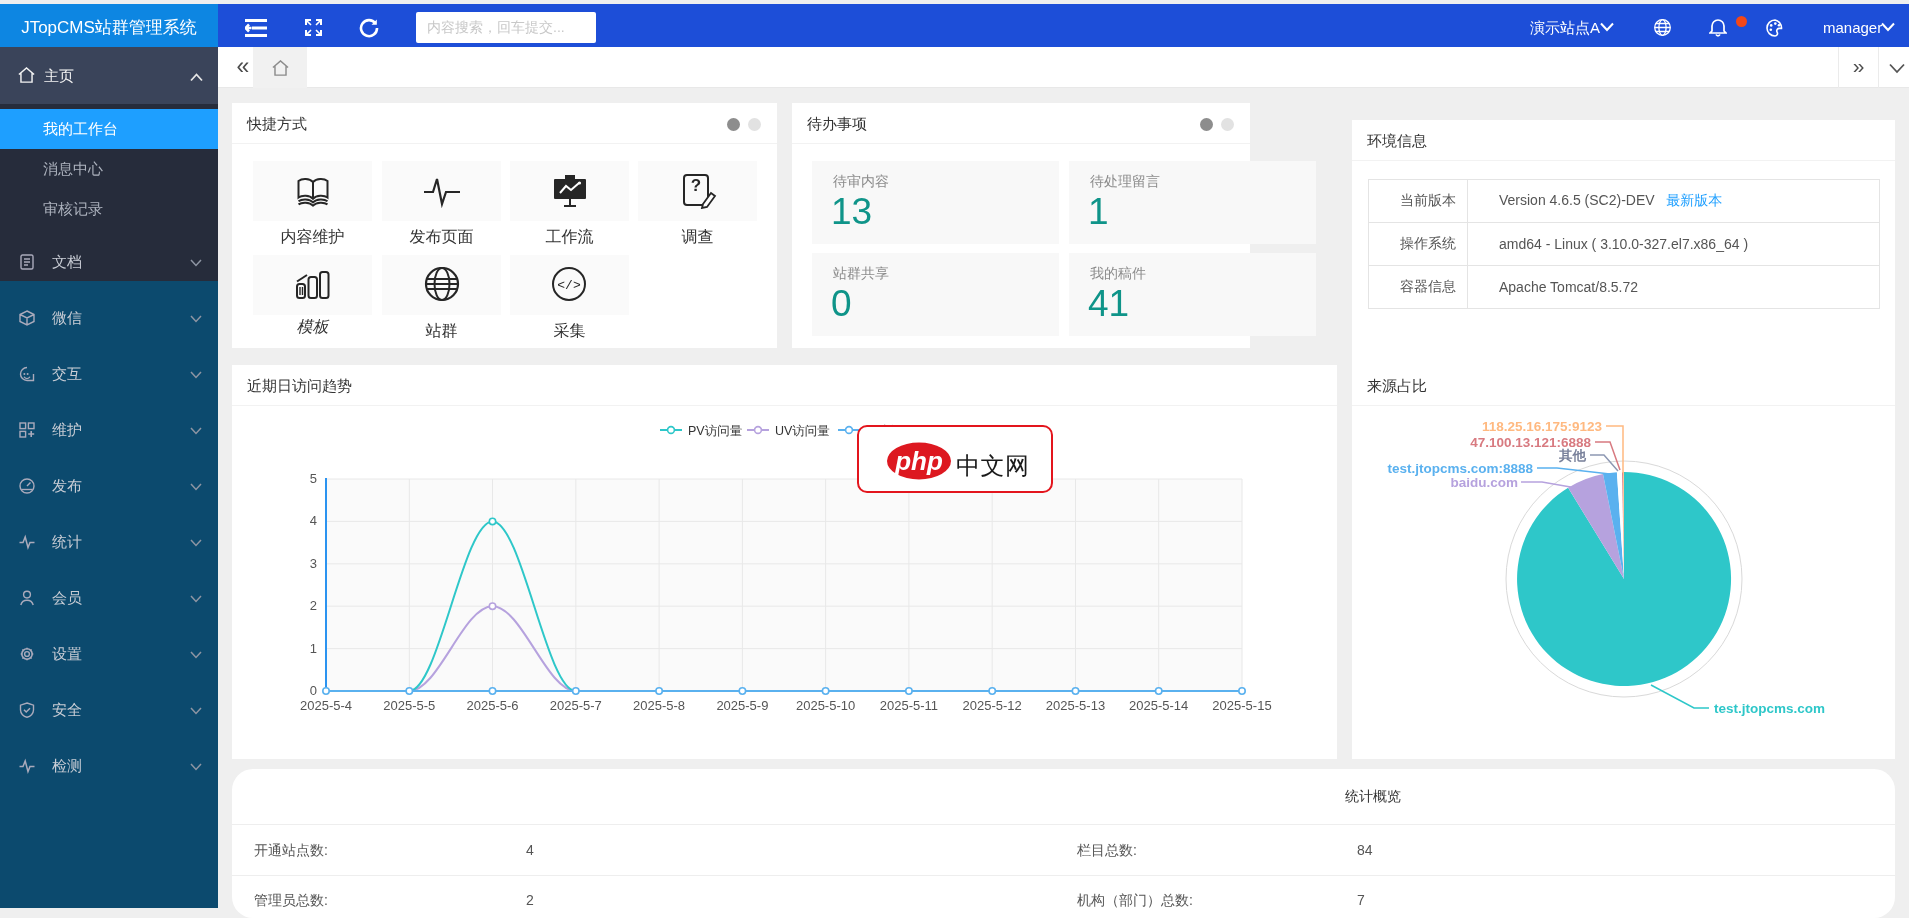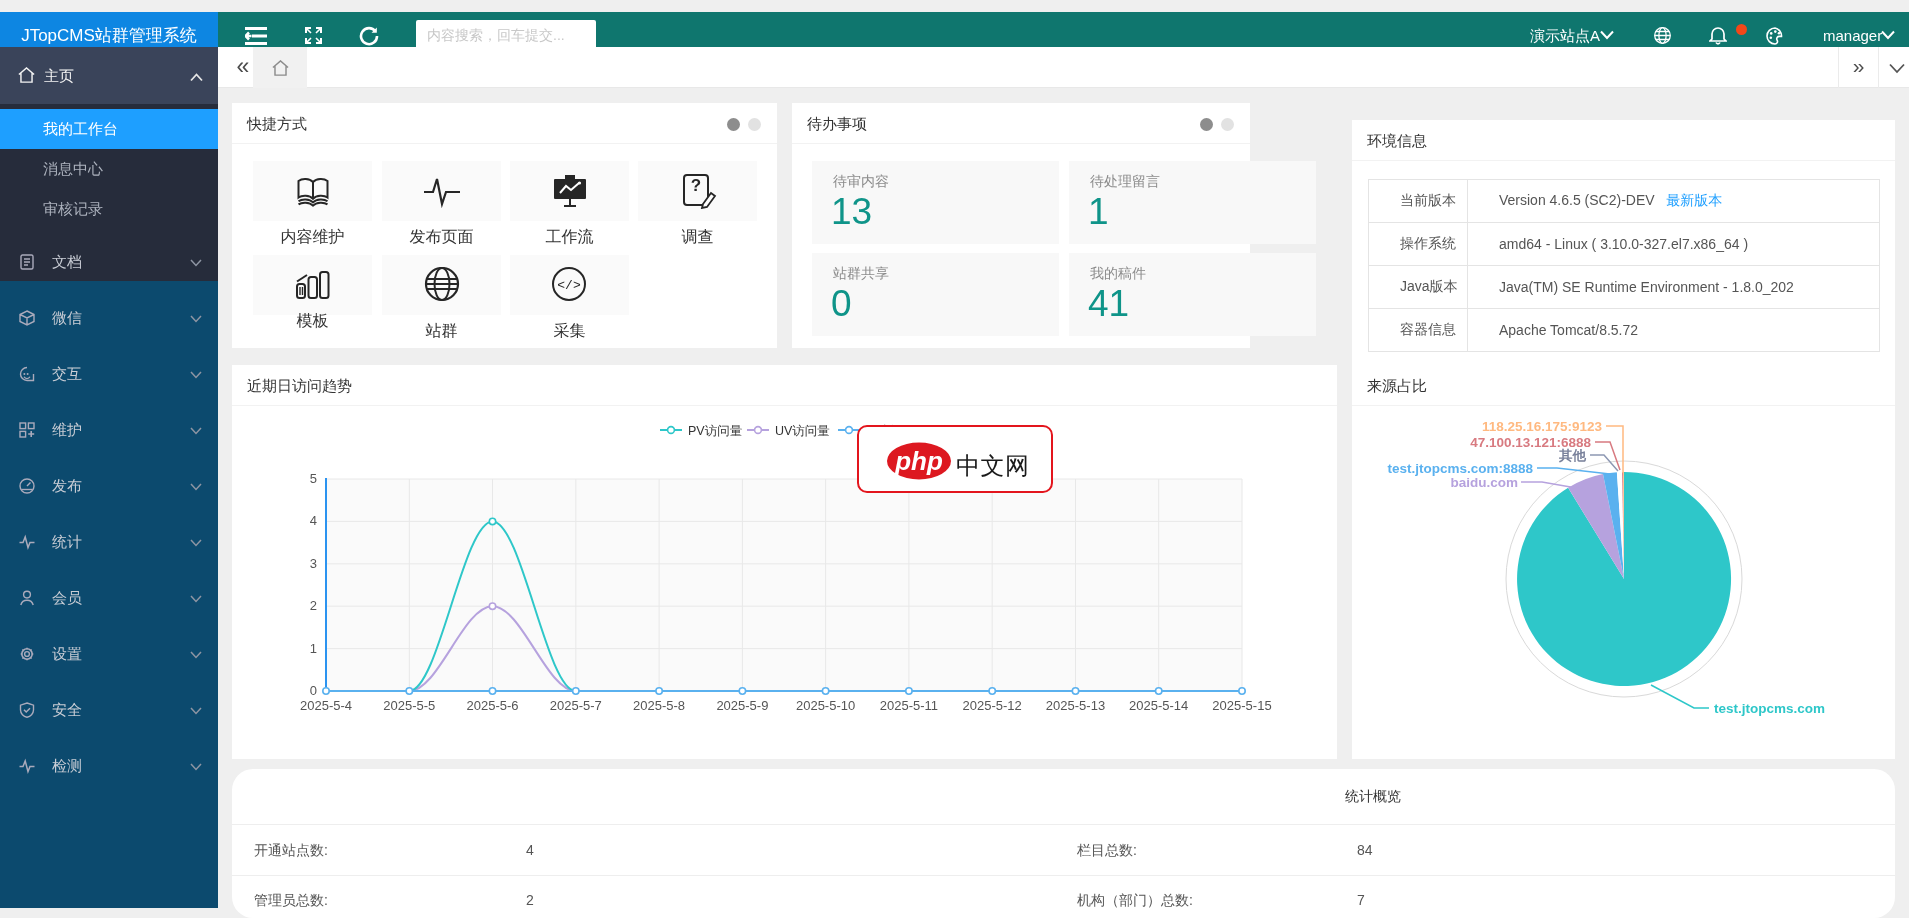--- a/index.html
+++ b/index.html
@@ -1,20 +1,20 @@
 <!DOCTYPE html>
 <html><head>
 <meta charset="utf-8">
 <style>
 * { margin:0; padding:0; box-sizing:border-box; }
 html,body { width:1909px; height:918px; overflow:hidden; background:#efefef;
   font-family:"Liberation Sans",sans-serif; }
 .abs { position:absolute; }
 
-#header { position:absolute; left:0; top:12px; width:1909px; height:56px; background:#0f766e; }
+#header { position:absolute; left:0; top:4px; width:1909px; height:56px; background:#1d4ed8; }
 #logo { position:absolute; left:0; top:0; width:218px; height:47px; background:#0d86e2;
   color:#fff; font-size:17px; line-height:47px; text-align:center; }
 .hicon { position:absolute; top:0; height:47px; display:flex; align-items:center; justify-content:center; color:#fff; }
 #search { position:absolute; left:416px; top:8px; width:180px; height:31px; background:#fff; border-radius:2px; }
 #search span { color:#c8c8c8; font-size:14px; line-height:31px; padding-left:11px; display:block; }
 .htxt { position:absolute; top:0; color:#fff; font-size:15px; line-height:47px; }
 
 #sidebar { position:absolute; left:0; top:47px; width:218px; height:861px; background:#0c4a6e; }
 #homeitem { position:absolute; left:0; top:0; width:218px; height:57px; background:#3a445a; color:#f4f4f4; font-size:15px; }
 #submenu { position:absolute; left:0; top:57px; width:218px; height:177px; background:#262c3b; }
@@ -282,21 +282,21 @@
 <div class="slabel" style="left:406px;top:124px;">调查</div>
 <div class="sbox" style="left:21px;top:152px;">
       <svg width="38" height="36" viewBox="0 0 38 36">
         <rect x="3" y="17" width="8" height="14" rx="2.5" stroke="#262626" fill="none" stroke-width="2"></rect>
         <path d="M6,20 L6,28 M8.5,20 L8.5,28" stroke="#262626" stroke-width="1.4"></path>
         <rect x="14.5" y="10" width="8.5" height="21" rx="2.5" stroke="#262626" fill="none" stroke-width="2"></rect>
         <rect x="26" y="5" width="8.5" height="26" rx="2.5" stroke="#262626" fill="none" stroke-width="2"></rect>
         <path d="M3,14.5 L13,8" stroke="#262626" stroke-width="2"></path>
       </svg>
     </div>
-<div class="slabel" style="left:21px;top:208px;">模板</div>
+<div class="slabel" style="left:21px;top:214px;font-style:italic;">模板</div>
 <div class="sbox" style="left:150px;top:152px;">
       <svg width="38" height="36" viewBox="0 0 38 36">
         <circle cx="19" cy="17" r="16" stroke="#262626" fill="none" stroke-width="2.2"></circle>
         <ellipse cx="19" cy="17" rx="7.5" ry="16" stroke="#262626" fill="none" stroke-width="2"></ellipse>
         <path d="M3.5,12 L34.5,12 M3.5,22 L34.5,22 M3,17 L35,17" stroke="#262626" stroke-width="2"></path>
       </svg>
     </div>
 <div class="slabel" style="left:150px;top:218px;">站群</div>
 <div class="sbox" style="left:278px;top:152px;">
       <svg width="38" height="36" viewBox="0 0 38 36">
@@ -333,24 +333,20 @@
   <div class="chead">环境信息</div>
   <table id="envtab">
     <tbody>
         <tr>
           <td class="lbl">当前版本</td>
           <td>Version 4.6.5 (SC2)-DEV &nbsp;&nbsp;<a class="blue">最新版本</a></td>
         </tr>
     <tr>
           <td class="lbl">操作系统</td>
           <td>amd64 - Linux ( 3.10.0-327.el7.x86_64 )</td>
-        </tr>
-    <tr>
-          <td class="lbl">Java版本</td>
-          <td>Java(TM) SE Runtime Environment - 1.8.0_202</td>
         </tr>
     <tr>
           <td class="lbl">容器信息</td>
           <td>Apache Tomcat/8.5.72</td>
         </tr>
   </tbody>
     </table>
 </div>
 
 <div class="card" id="cardChart" style="left:232px;top:365px;width:1105px;height:394px;">

